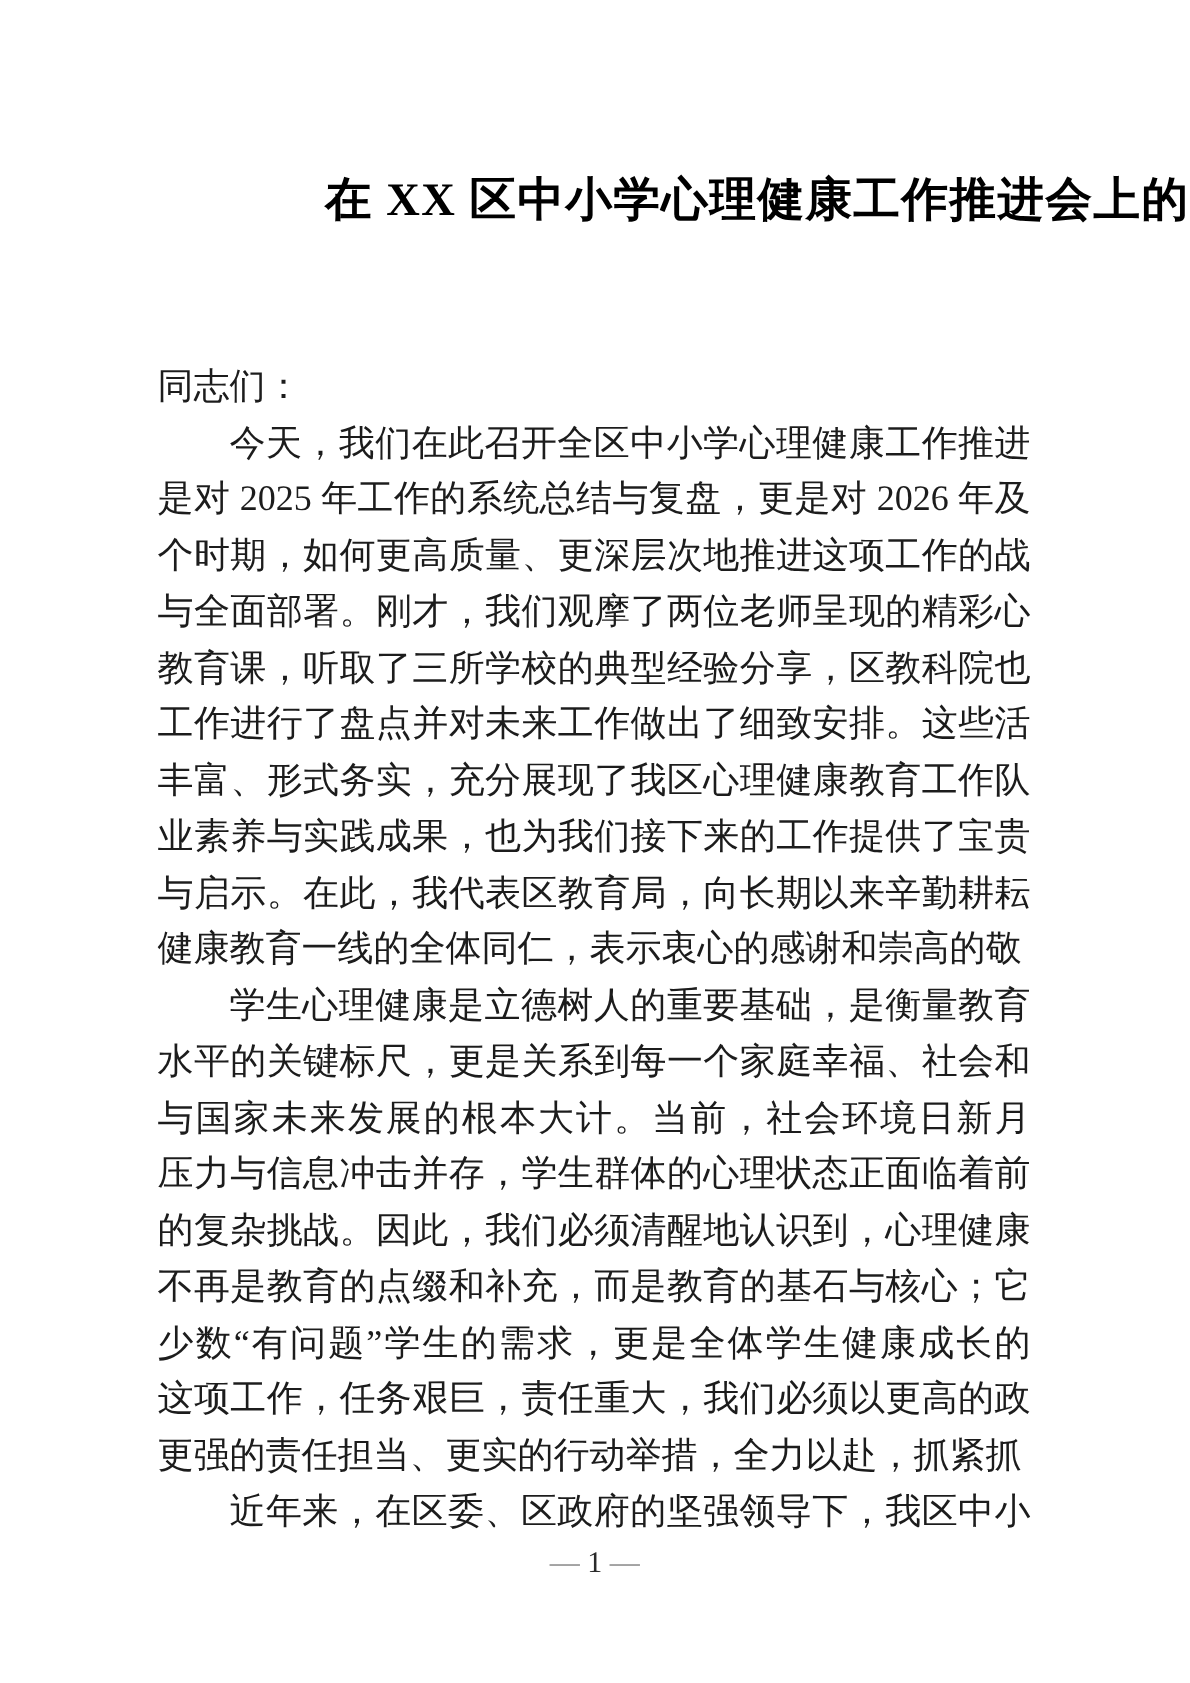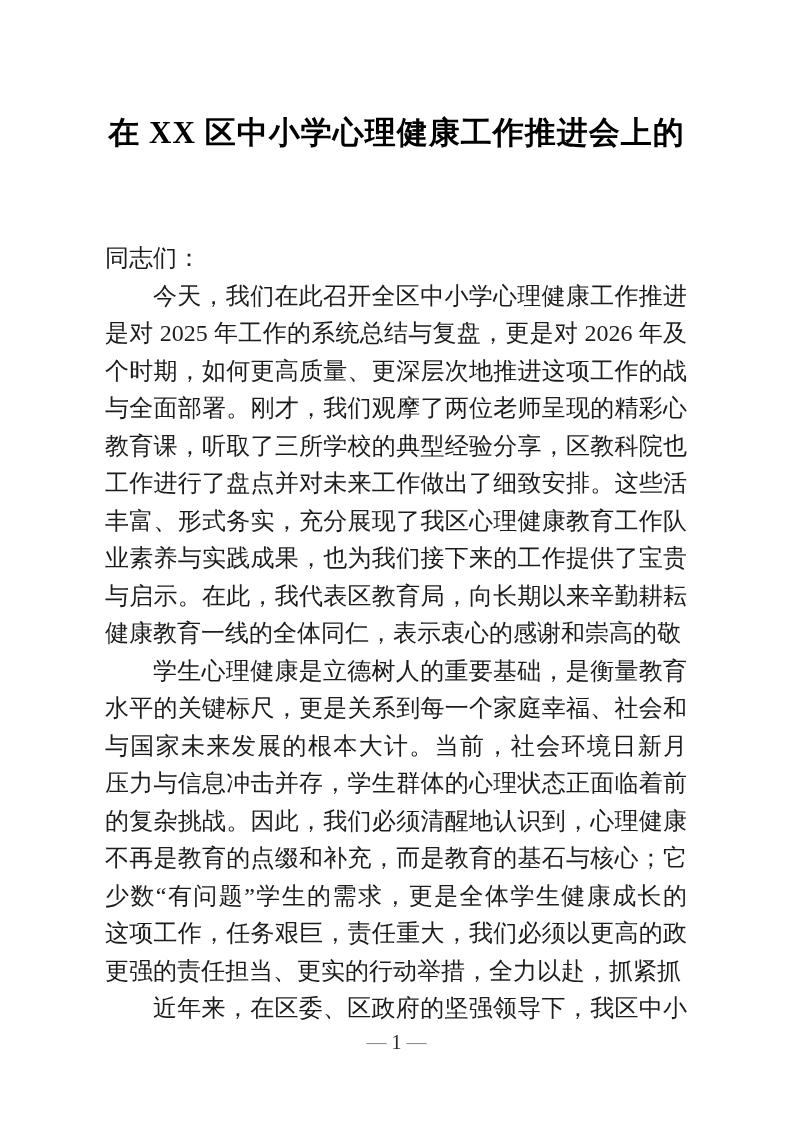--- a/index.html
+++ b/index.html
@@ -14,21 +14,21 @@
     background: #ffffff;
     overflow: hidden;
     font-family: "Liberation Serif", "DejaVu Serif", serif;
     color: #000000;
   }
   .doc-title {
     position: absolute;
     top: 111px;
     left: 0;
     width: 793px;
-    text-align: center;
+    text-align: right;
     font-weight: bold;
     font-size: 31px;
     line-height: 44px;
     letter-spacing: 1px;
   }
   .doc-body {
     position: absolute;
     top: 240px;
     left: 105px;
     width: 582px;

